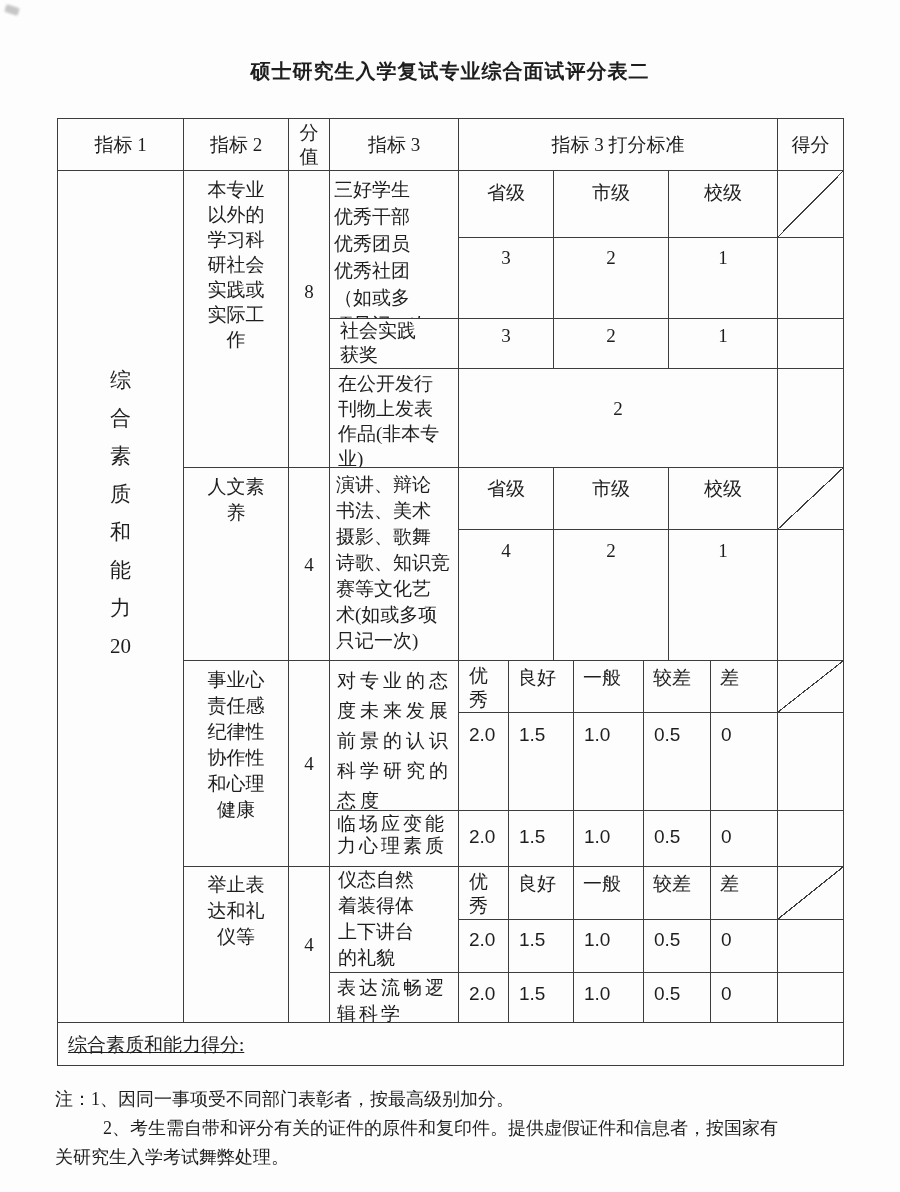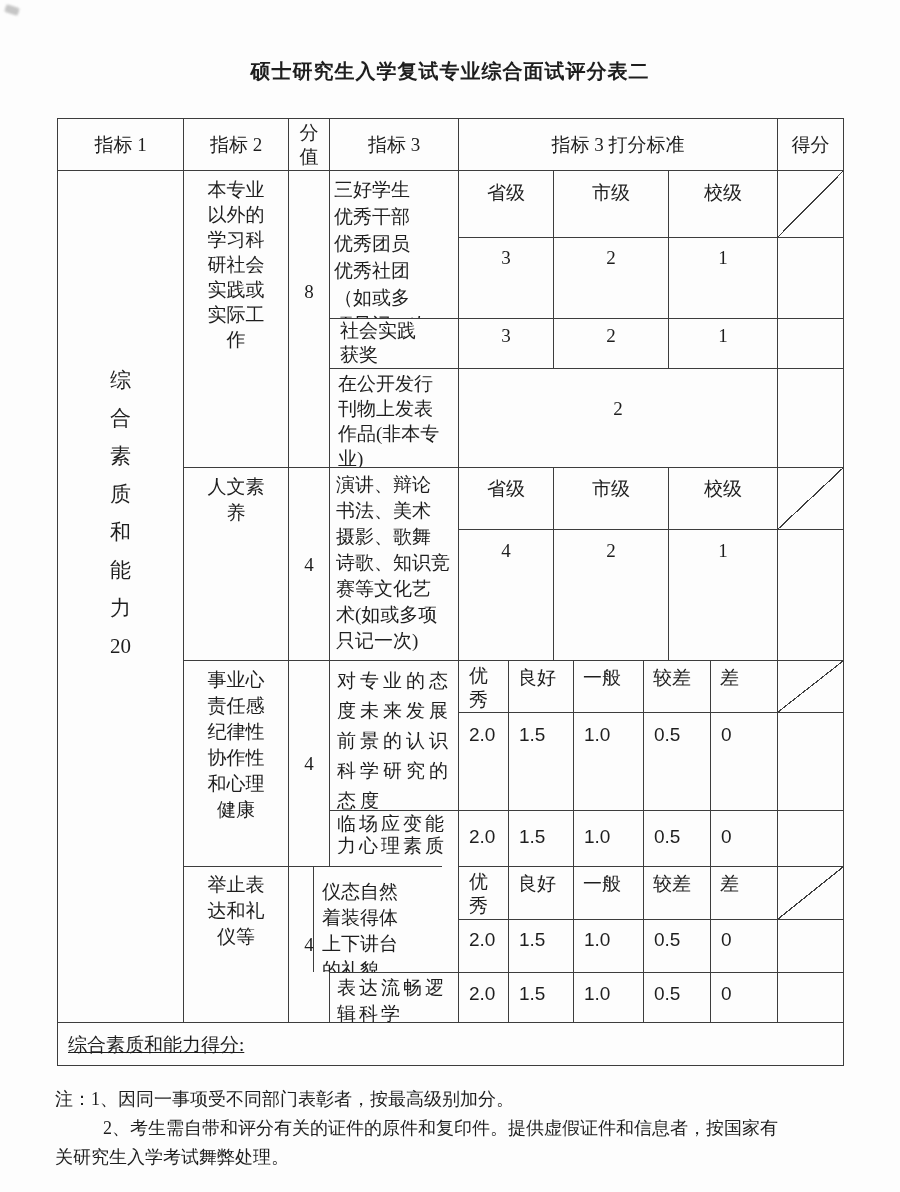--- a/index.html
+++ b/index.html
@@ -174,21 +174,21 @@
   <div class="cell sans" style="left:451px;top:692px;width:65px;height:56px;padding:12px 0 0 10px;">1.5</div>
   <div class="cell sans" style="left:516px;top:692px;width:70px;height:56px;padding:12px 0 0 10px;">1.0</div>
   <div class="cell sans" style="left:586px;top:692px;width:67px;height:56px;padding:12px 0 0 10px;">0.5</div>
   <div class="cell sans" style="left:653px;top:692px;width:67px;height:56px;padding:12px 0 0 10px;">0</div>
   <div class="cell" style="left:720px;top:692px;width:66px;height:56px;"></div>
 
   <div class="cell cc" style="left:126px;top:748px;width:105px;height:156px;padding-top:5px;line-height:26px;">举止表
 达和礼
 仪等</div>
   <div class="cell flexc" style="left:231px;top:748px;width:41px;height:156px;">4</div>
-  <div class="cell" style="left:256px;top:748px;width:129px;height:106px;padding-top:12px;padding-left:8px;line-height:26px;">仪态自然
+  <div class="cell" style="left:272px;top:748px;width:129px;height:106px;padding-top:0;padding-left:8px;line-height:26px;">仪态自然
 着装得体
 上下讲台
 的礼貌</div>
   <div class="cell" style="left:401px;top:748px;width:50px;height:53px;padding:3px 0 0 10px;line-height:24px;">优
 秀</div>
   <div class="cell" style="left:451px;top:748px;width:65px;height:53px;padding:3px 0 0 9px;">良好</div>
   <div class="cell" style="left:516px;top:748px;width:70px;height:53px;padding:3px 0 0 9px;">一般</div>
   <div class="cell" style="left:586px;top:748px;width:67px;height:53px;padding:3px 0 0 9px;">较差</div>
   <div class="cell" style="left:653px;top:748px;width:67px;height:53px;padding:3px 0 0 9px;">差</div>
   <div class="cell diag" style="left:720px;top:748px;width:66px;height:53px;"></div>

